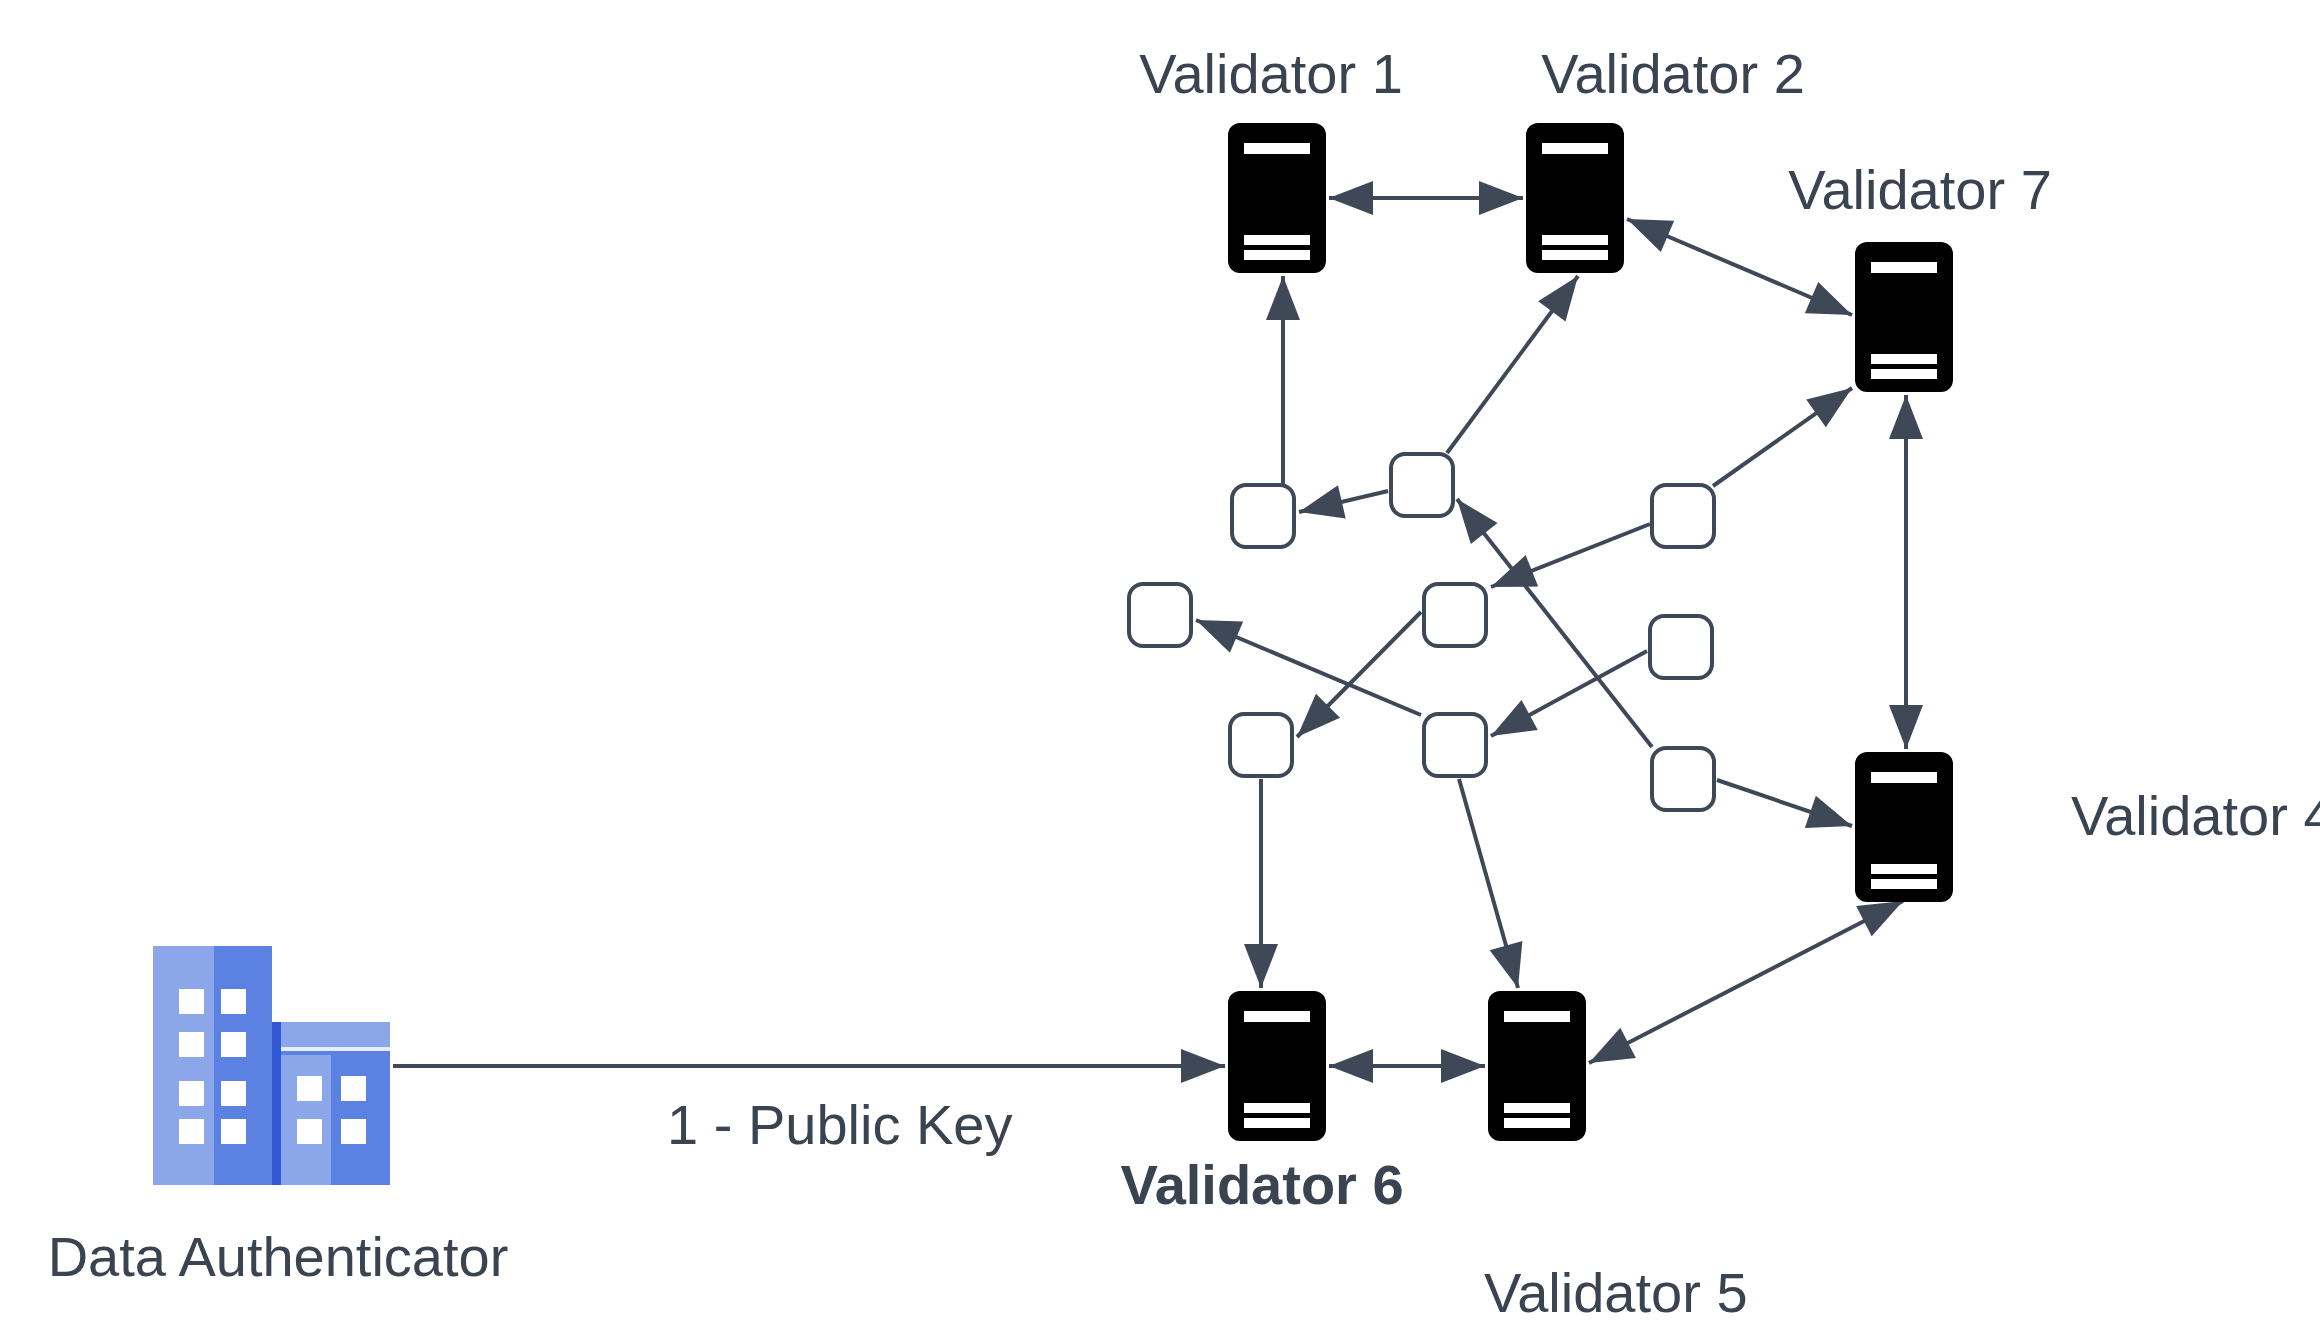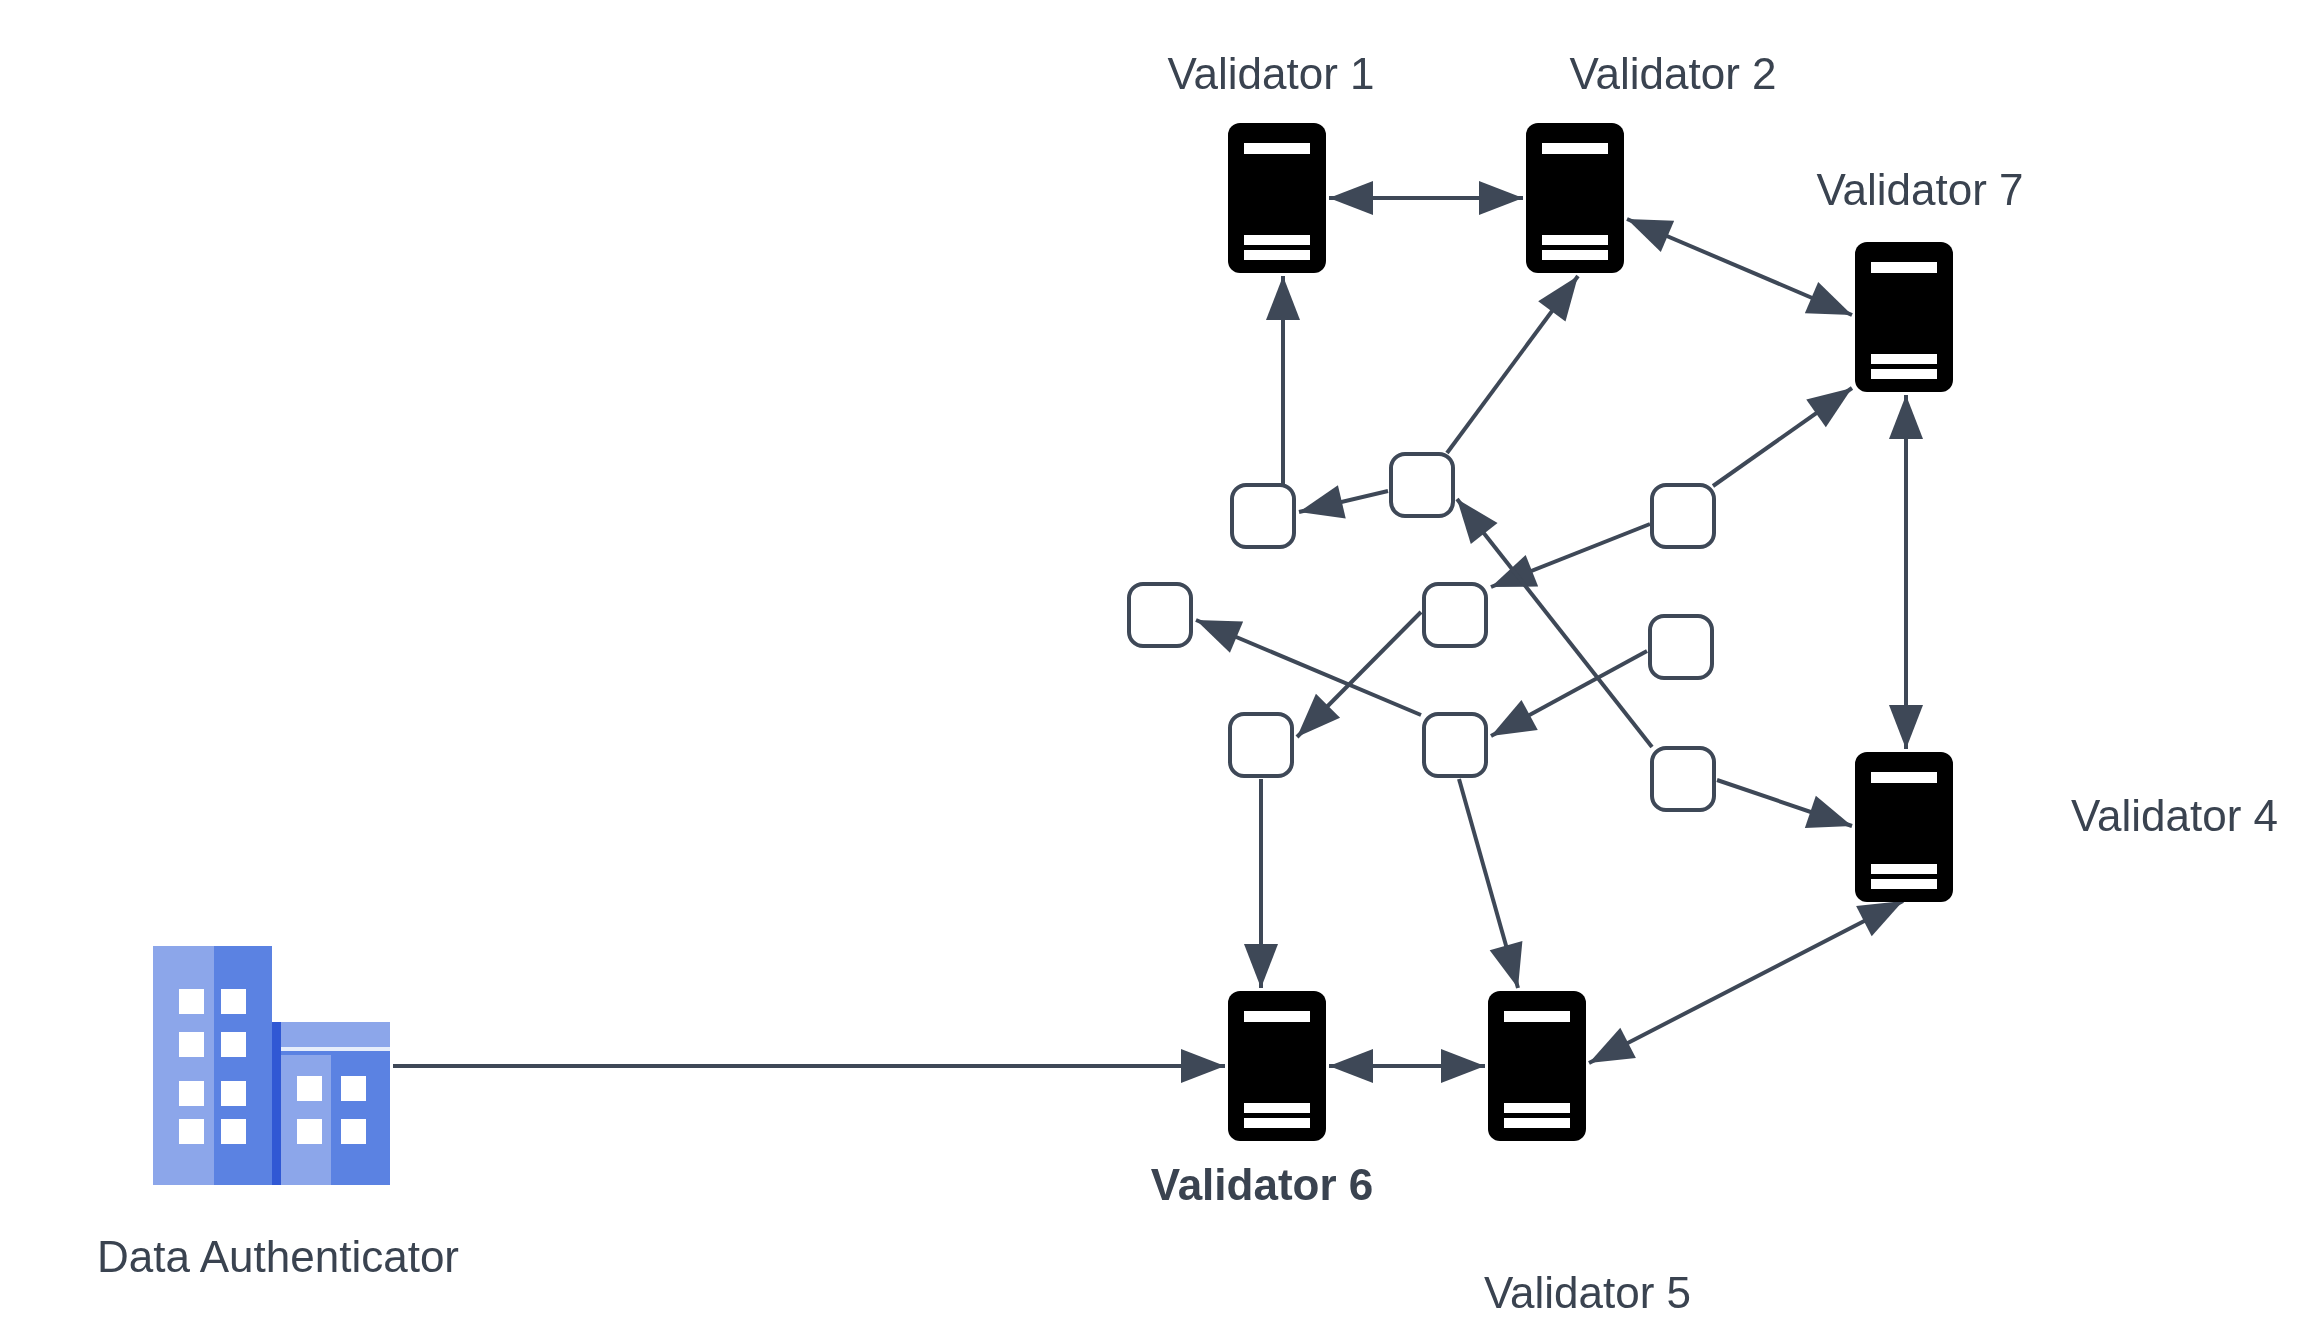--- a/index.html
+++ b/index.html
@@ -7,21 +7,21 @@
     position:relative;width:2320px;height:1343px;background:#ffffff;
     font-family:"Liberation Sans", sans-serif;overflow:hidden;
   }
   svg.edges{position:absolute;left:0;top:0;width:2320px;height:1343px;}
   .node{position:absolute;}
   .block{
     position:absolute;width:66px;height:66px;box-sizing:border-box;
     background:#ffffff;border:4px solid #3E4857;border-radius:16px;
   }
   .lbl{
-    position:absolute;font-size:44px;line-height:50px;color:#3A4350;
+    position:absolute;font-size:56px;line-height:50px;color:#3A4350;
     white-space:nowrap;
   }
   .lbl.center{transform:translateX(-50%);}
   .bpart{position:absolute;}
 </style>
 </head>
 <body>
 
 <div class="canvas">
 
@@ -135,15 +135,16 @@
     <div class="bpart" style="left:144px;top:173px;width:25px;height:25px;background:#fff;"></div>
     <div class="bpart" style="left:188px;top:173px;width:25px;height:25px;background:#fff;"></div>
   </div>
 
   <div class="lbl center" style="left:1271px;top:49px;">Validator 1</div>
   <div class="lbl center" style="left:1673px;top:49px;">Validator 2</div>
   <div class="lbl center" style="left:1920px;top:165px;">Validator 7</div>
   <div class="lbl" style="left:2043px;top:791px;margin-left:28px;">Validator 4</div>
   <div class="lbl" style="left:1484px;top:1224px;margin-top:44px;">Validator 5</div>
   <div class="lbl center" style="left:1262px;top:1160px;font-weight:bold;">Validator 6</div>
+  <div class="lbl" style="left:667px;top:1100px;">1 - Public Key</div>
   <div class="lbl center" style="left:278px;top:1232px;">Data Authenticator</div>
 
 </div>
 
 </body></html>

